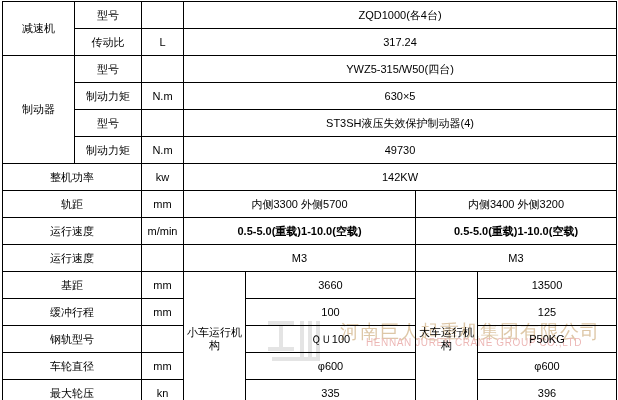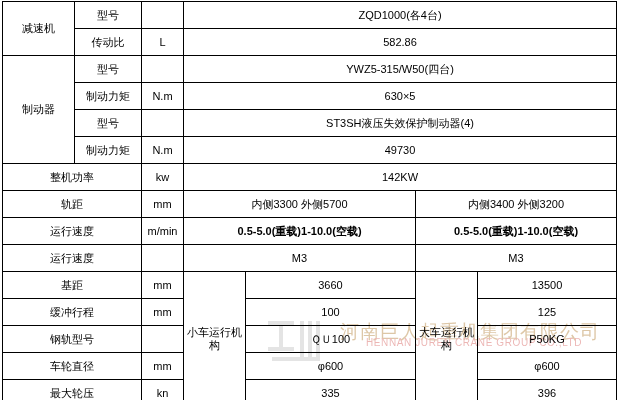--- a/index.html
+++ b/index.html
@@ -134,21 +134,21 @@
       <tr>
         <td class="lbl" rowspan="2">减速机</td>
         <td class="lbl">型号</td>
         <td class="unit"></td>
         <td colspan="4">ZQD1000(各4台)</td>
       </tr>
 
       <tr>
         <td class="lbl">传动比</td>
         <td class="unit">L</td>
-        <td colspan="4">582.86</td>
+        <td colspan="4">317.24</td>
       </tr>
 
       <tr>
         <td class="lbl" rowspan="4">制动器</td>
         <td class="lbl">型号</td>
         <td class="unit"></td>
         <td colspan="4">YWZ5-315/W50(四台)</td>
       </tr>
 
       <tr>

